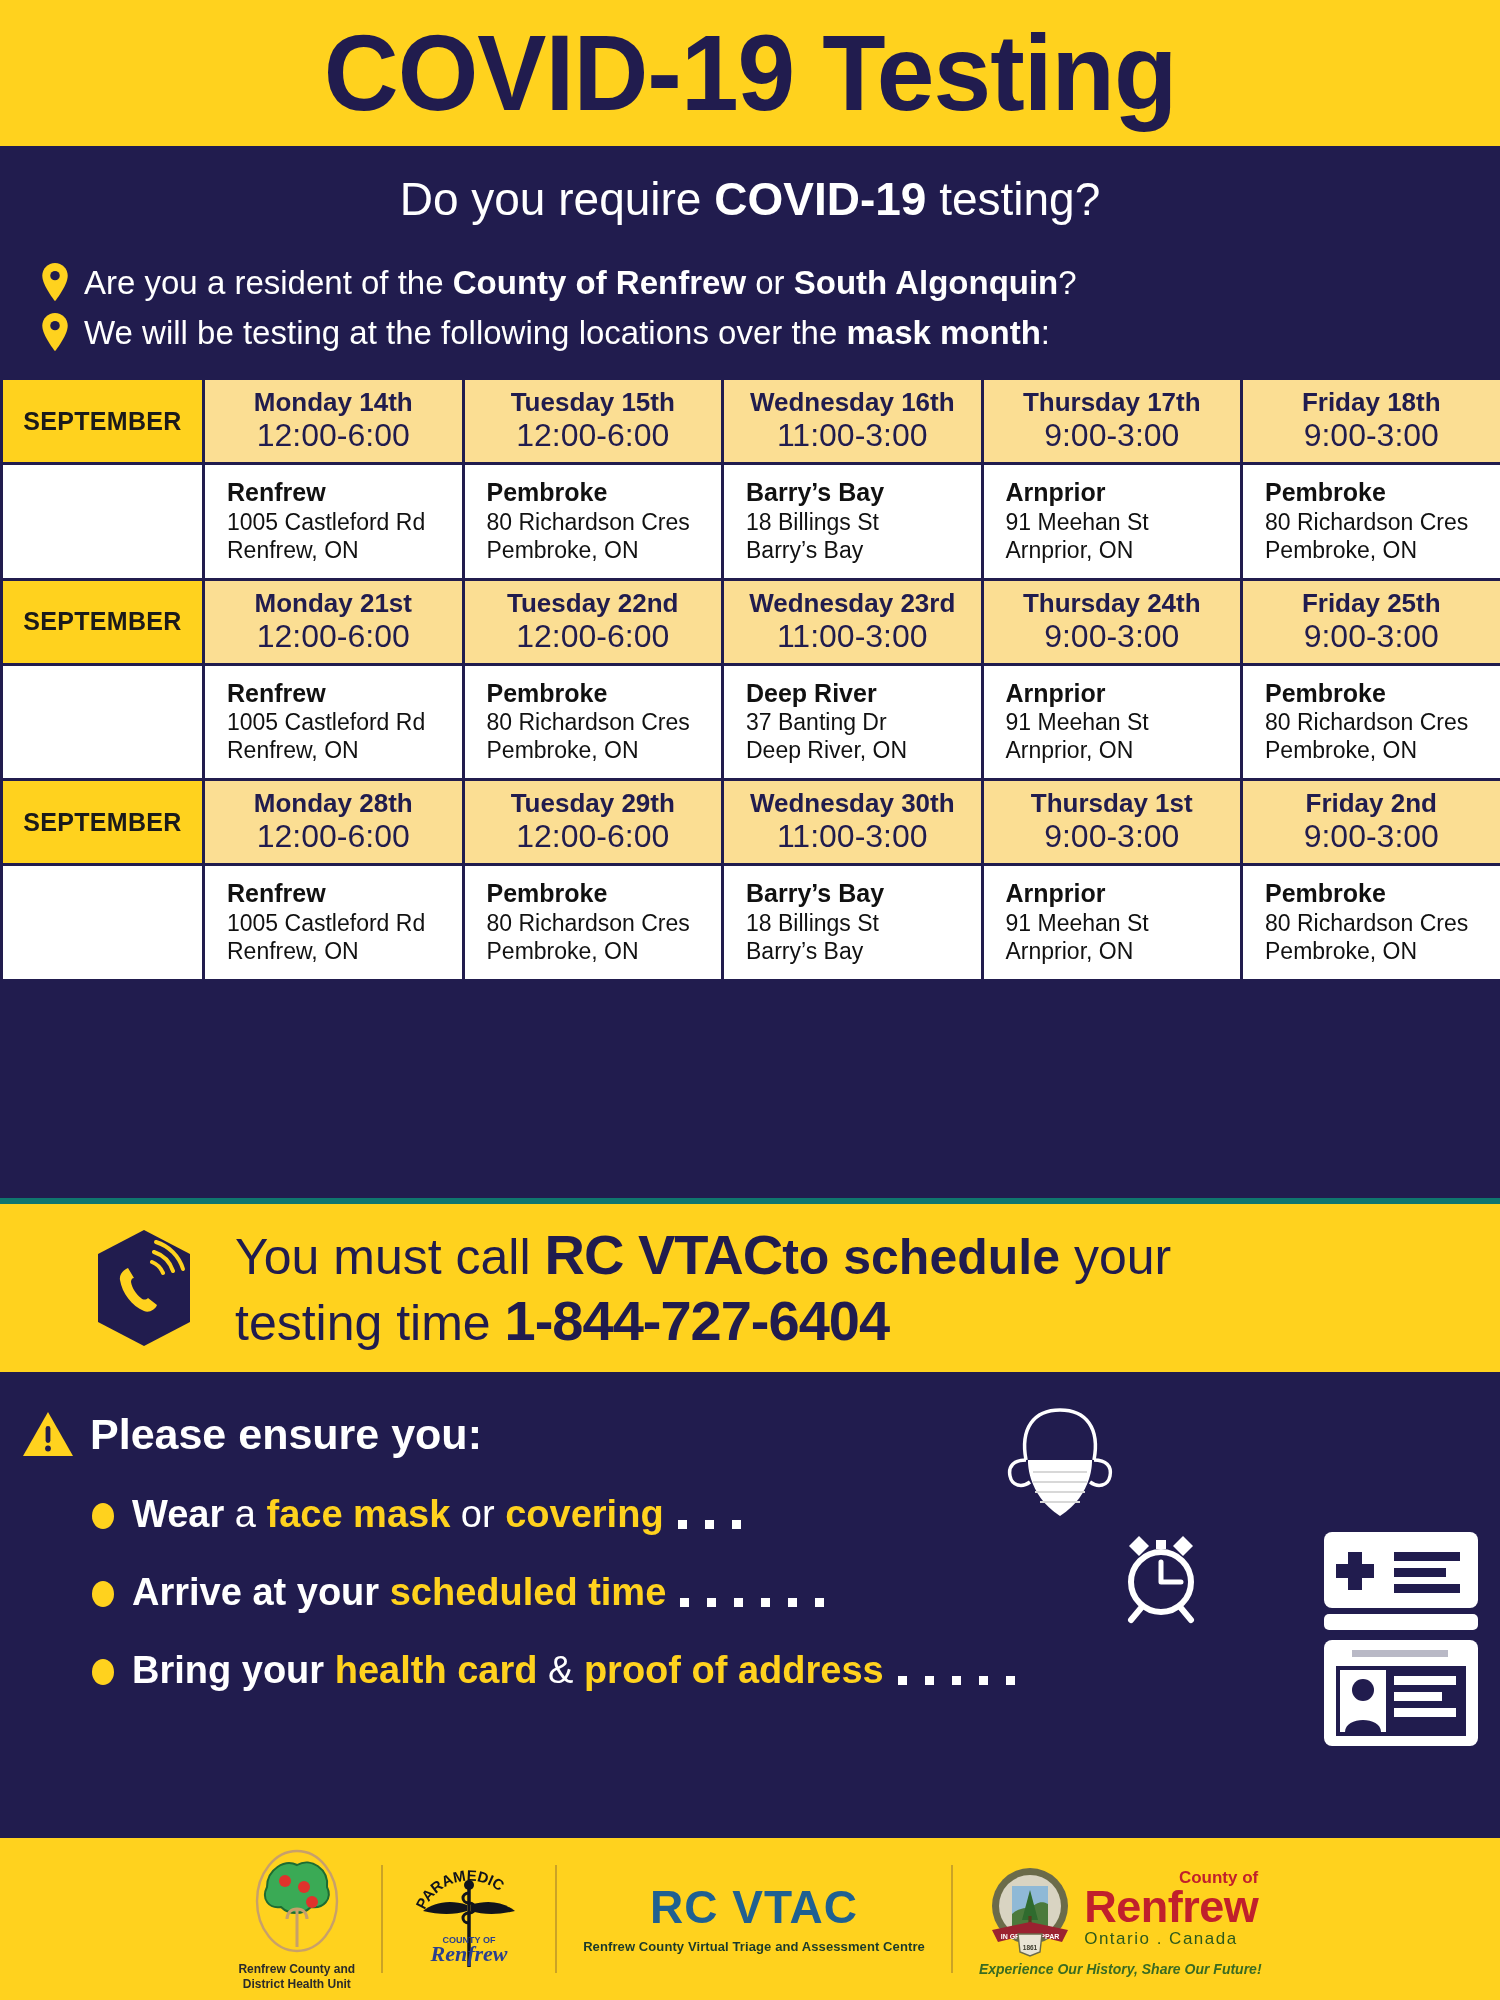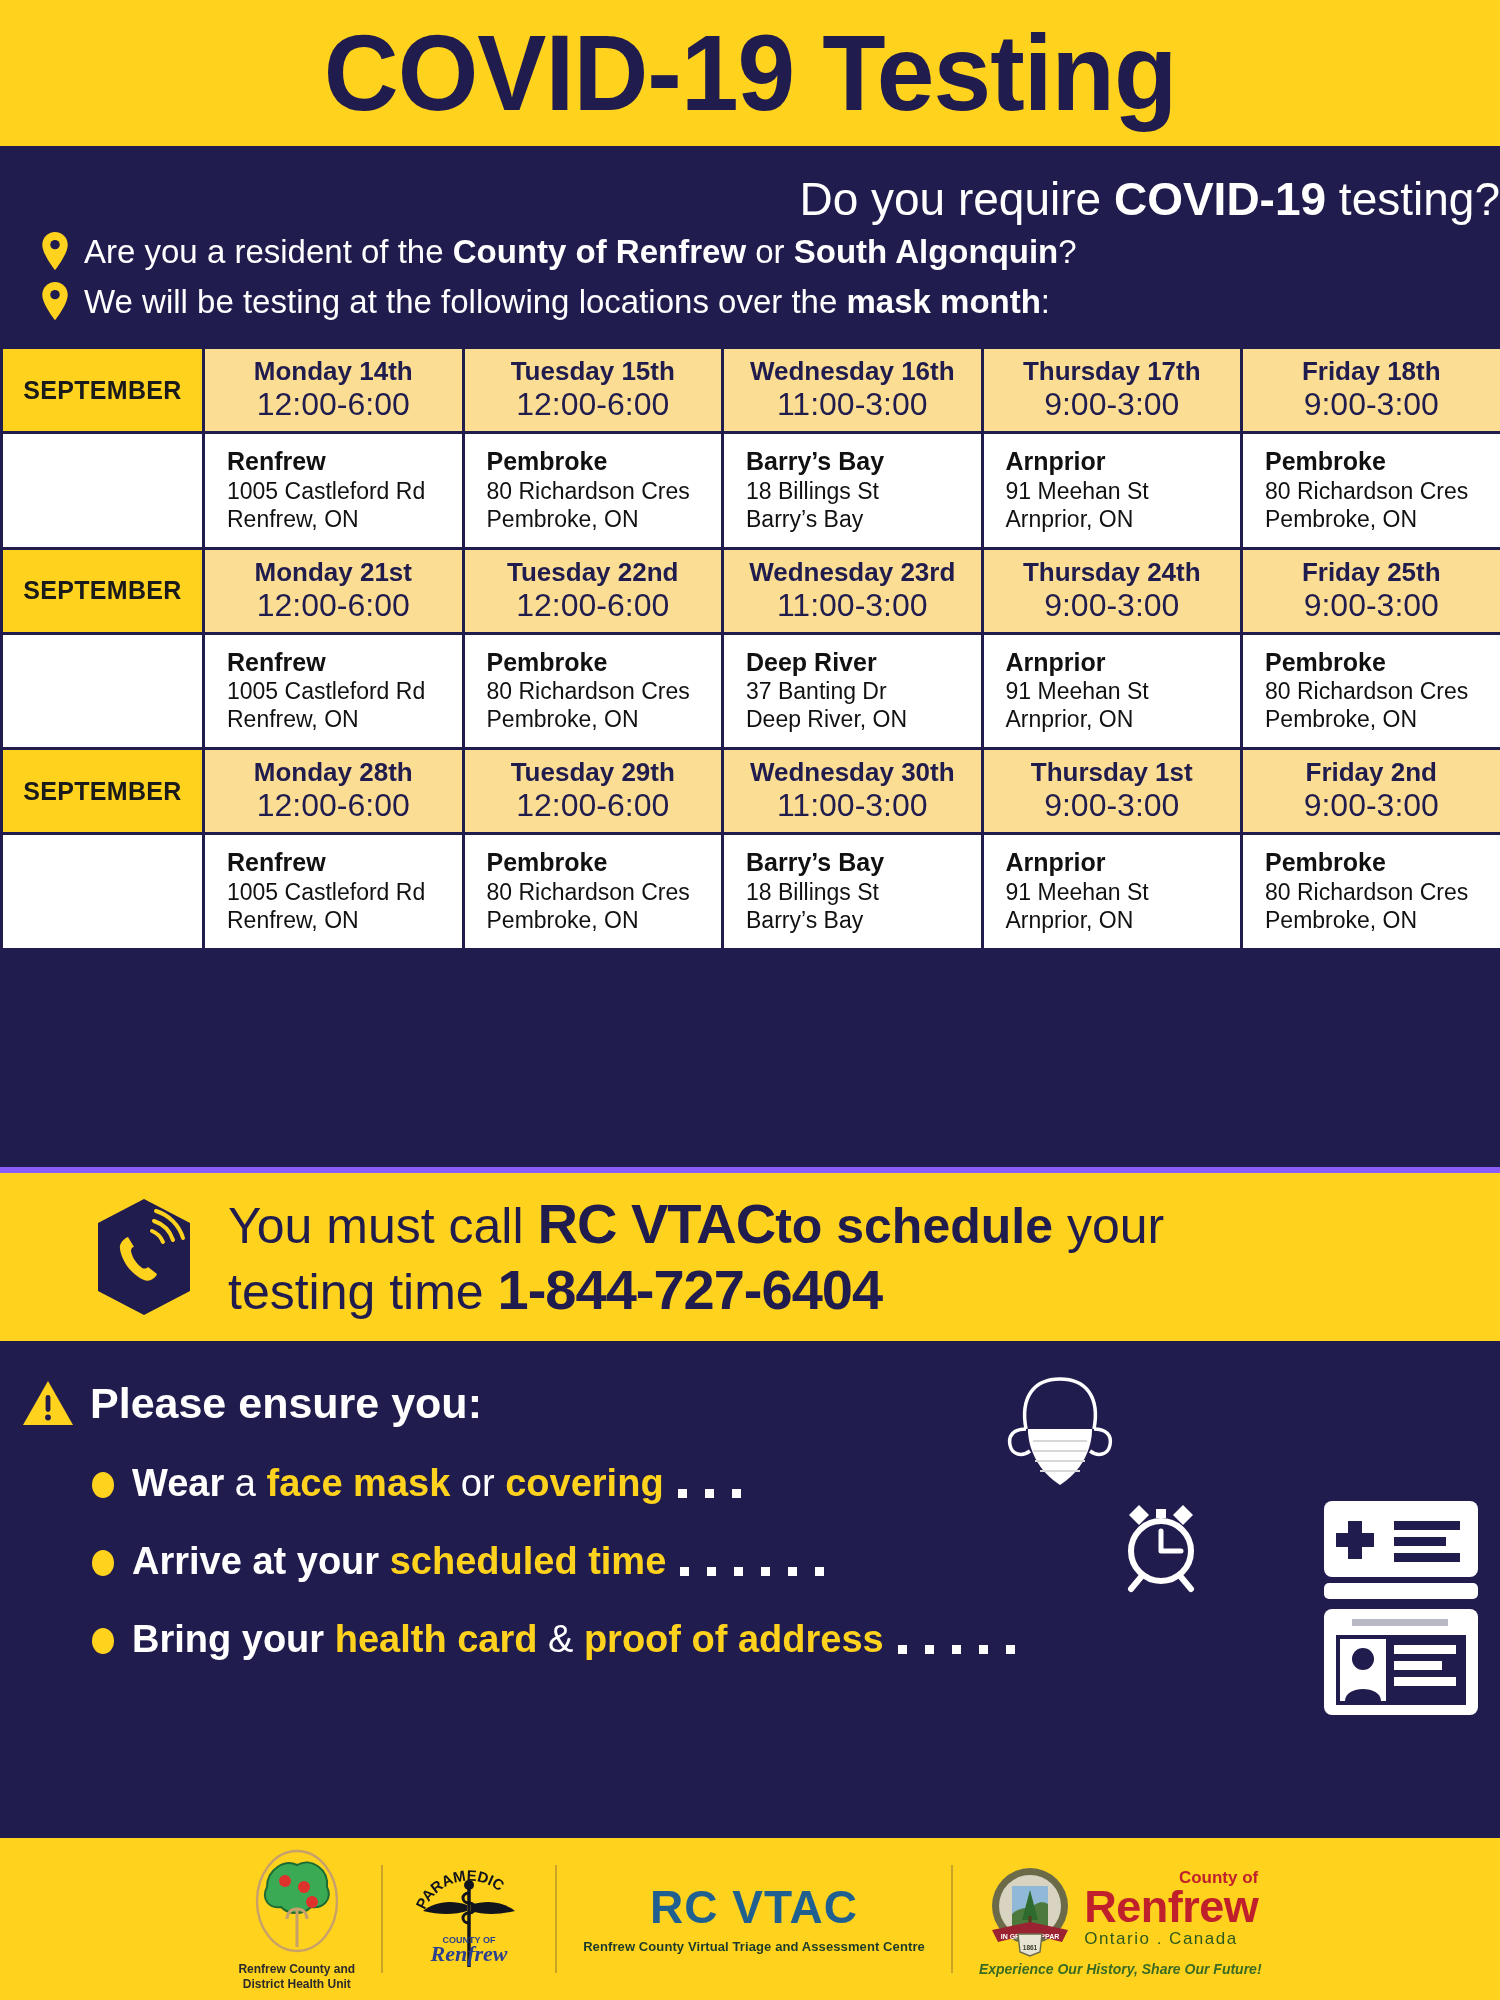--- a/index.html
+++ b/index.html
@@ -19,22 +19,22 @@
   }
   .title-band h1 {
     font-size: 108px; font-weight: bold; color: #211C4E;
     letter-spacing: -1px; line-height: 1; white-space: nowrap;
     transform: scaleX(0.96);
   }
 
   
   .intro { padding: 22px 0 14px 0; }
   .intro-q {
-    text-align: right; color: #ffffff; font-size: 46px;
-    font-weight: 400; line-height: 1.1; margin-bottom: 6px;
+    text-align: center; color: #ffffff; font-size: 46px;
+    font-weight: 400; line-height: 1.1; margin-bottom: 37px;
   }
   .intro-q b { font-weight: bold; }
   .intro-line {
     display: flex; align-items: center; color: #ffffff;
     font-size: 33px; font-weight: 400; line-height: 1.25;
     padding-left: 38px; margin-bottom: 9px;
   }
   .intro-line b { font-weight: bold; }
   .pin { flex: 0 0 auto; width: 34px; height: 40px; margin-right: 12px; }
 
@@ -66,22 +66,22 @@
     height: 106px; vertical-align: top;
   }
   td.loc-cell .lname { font-size: 25px; font-weight: bold; line-height: 1.22; }
   td.loc-cell .laddr { font-size: 23px; font-weight: 400; line-height: 1.22; }
 
   .navy-gap { height: 215px; background: #211C4E; }
 
   
   .call-band {
     background: #FFD21E; height: 182px;
-    border-top: 6px solid #8b5cf6; border-bottom: 8px solid #211C4E;
-    display: flex; align-items: center; padding-left: 90px;
+    border-top: 6px solid #0f766e; border-bottom: 8px solid #211C4E;
+    display: flex; align-items: center; padding-left: 90px; gap: 7px;
   }
   .call-icon { flex: 0 0 auto; width: 108px; height: 120px; margin-right: 30px; }
   .call-text { color: #211C4E; font-size: 50px; line-height: 1.18; }
   .call-text b { font-weight: bold; }
   .call-text .big { font-size: 56px; font-weight: bold; letter-spacing: -1px; }
   .call-text .rcv { font-size: 56px; font-weight: bold; letter-spacing: -1px; }
 
   
   .ensure { position: relative; padding: 30px 0 0 0; height: 382px; }
   .ensure-head {

